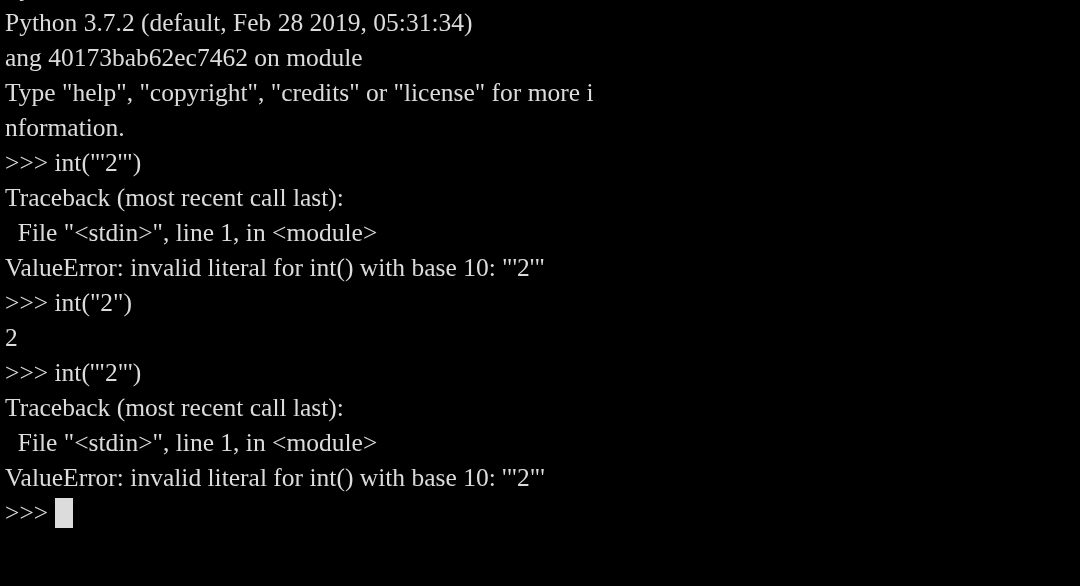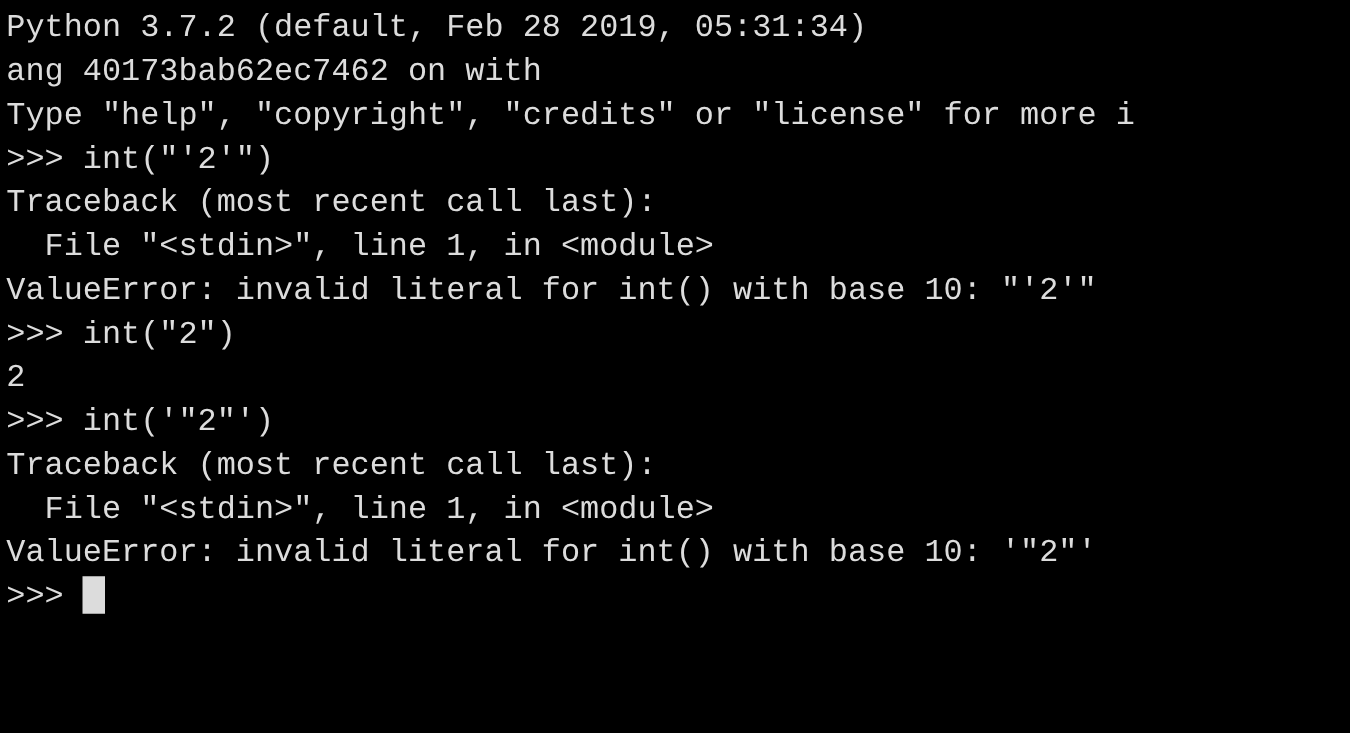--- a/index.html
+++ b/index.html
@@ -7,21 +7,21 @@
     margin: 0;
     padding: 0;
     background: #000000;
   }
   #terminal {
     position: relative;
     width: 988px;
     height: 586px;
     background: #000000;
     overflow: hidden;
-    font-family: Liberation Mono, monospace;
+    font-family: Liberation Serif, serif;
     font-size: 25.5px;
     line-height: 35px;
     color: #dcdcdc;
     box-sizing: border-box;
   }
   #terminal-screen {
     position: absolute;
     left: 5px;
     top: -30px;   
     width: 1075px;
@@ -49,24 +49,25 @@
 <body>
 
 <div id="terminal">
   <div id="terminal-screen">
 
     <div class="term-line">Python 3.7.2</div>
 
     <div class="term-line">Python 3.7.2 (default, Feb 28 2019, 05:31:34)</div>
 
 
-    <div class="term-line">ang 40173bab62ec7462 on with</div>
+    <div class="term-line">ang 40173bab62ec7462 on module</div>
 
     <div class="term-line">Type "help", "copyright", "credits" or "license" for more i</div>
 
+    <div class="term-line">nformation.</div>
 
     <div class="term-line">&gt;&gt;&gt; int("'2'")</div>
 
     <div class="term-line">Traceback (most recent call last):</div>
 
     <div class="term-line">  File "&lt;stdin&gt;", line 1, in &lt;module&gt;</div>
 
     <div class="term-line">ValueError: invalid literal for int() with base 10: "'2'"</div>
 
     <div class="term-line">&gt;&gt;&gt; int("2")</div>

